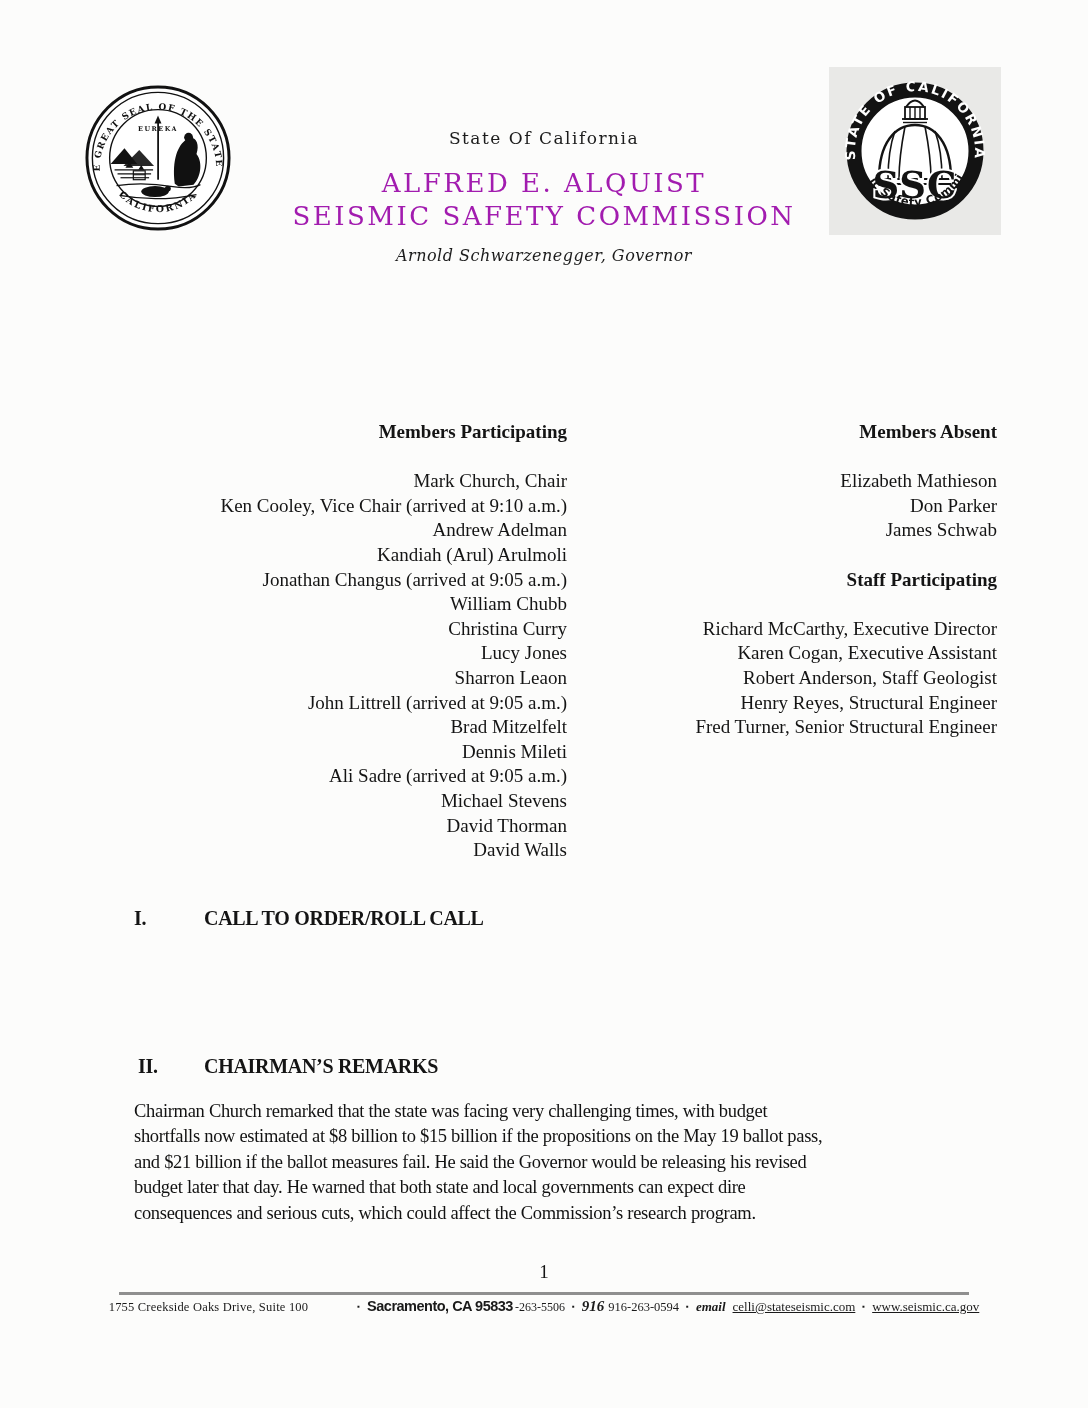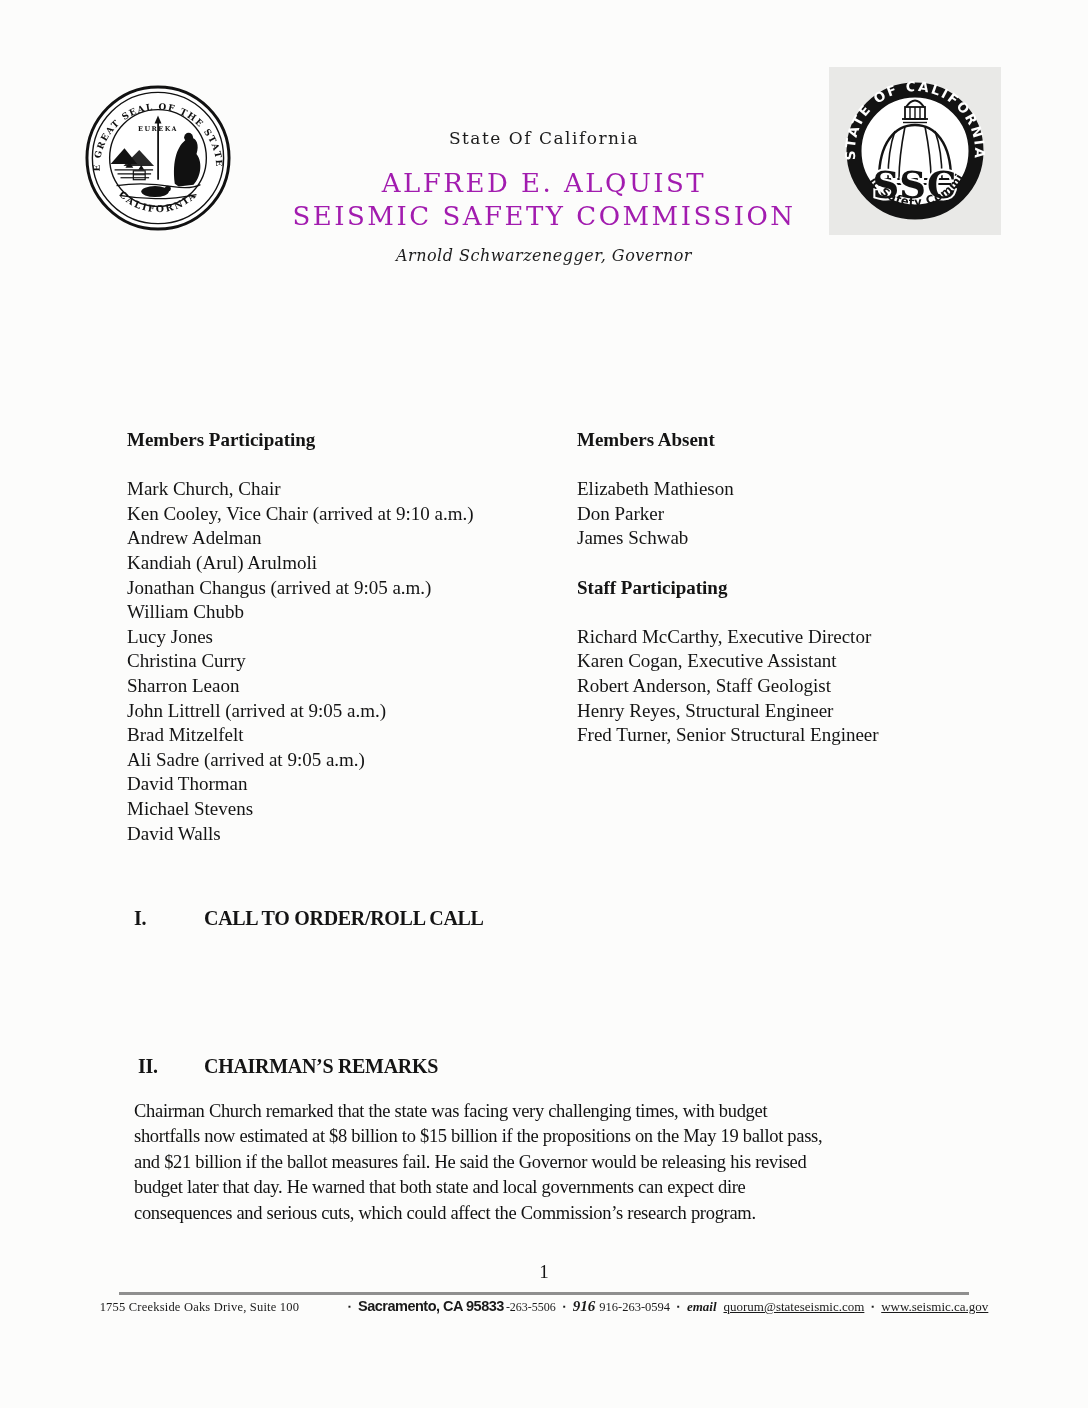--- a/index.html
+++ b/index.html
@@ -14,21 +14,21 @@
   .ssc-logo { position:absolute; left:829px; top:67px; }
   
   .header { position:absolute; top:128px; left:0; width:100%; text-align:center; }
   .state-line { font-family:"DejaVu Serif", serif; font-size:17px; letter-spacing:1.5px; color:#1c1c1c; }
   .title-line { font-family:"DejaVu Serif", serif; font-size:26px; letter-spacing:2.5px; line-height:33px; color:#a21caf; }
   .title-block { margin-top:19px; }
   .governor-line { margin-top:13px; font-family:"DejaVu Serif", serif; font-style:italic; font-size:16px; letter-spacing:0.5px; color:#1c1c1c; }
   .meeting-info { position:absolute; top:295px; left:0; width:100%; text-align:center; font-size:19px; line-height:24.3px; }
   
   .columns { position:absolute; top:416px; left:0; width:100%; font-size:19px; }
-  .col { position:absolute; top:12px; }
+  .col { position:absolute; top:4px;text-align:right; }
   .col-left { left:127px; width:440px; }
   .col-right { left:577px; width:420px; }
   .col-heading { font-weight:bold; line-height:24.6px; white-space:nowrap; }
   .line { line-height:24.6px; white-space:nowrap; }
   .sp { height:24.6px; }
   
   .section { position:absolute; left:134px; width:842px; }
   .section-1 { top:905px; }
   .section-2 { top:1053px; }
   .section-heading { font-weight:bold; font-size:20px; line-height:26px; letter-spacing:-0.3px; white-space:nowrap; }
@@ -143,28 +143,29 @@
     <div class="col col-left">
       <div class="col-heading">Members Participating</div>
       <div class="sp"></div>
       <div>
           <div class="line">Mark Church, Chair</div>
           <div class="line">Ken Cooley, Vice Chair (arrived at 9:10 a.m.)</div>
           <div class="line">Andrew Adelman</div>
           <div class="line">Kandiah (Arul) Arulmoli</div>
           <div class="line">Jonathan Changus (arrived at 9:05 a.m.)</div>
           <div class="line">William Chubb</div>
+          <div class="line">Christina Curry</div>
           <div class="line">Lucy Jones</div>
-          <div class="line">Christina Curry</div>
           <div class="line">Sharron Leaon</div>
           <div class="line">John Littrell (arrived at 9:05 a.m.)</div>
           <div class="line">Brad Mitzelfelt</div>
+          <div class="line">Dennis Mileti</div>
           <div class="line">Ali Sadre (arrived at 9:05 a.m.)</div>
+          <div class="line">Michael Stevens</div>
           <div class="line">David Thorman</div>
-          <div class="line">Michael Stevens</div>
           <div class="line">David Walls</div>
         </div>
     </div>
     <div class="col col-right">
       <div class="col-heading">Members Absent</div>
       <div class="sp"></div>
       <div>
           <div class="line">Elizabeth Mathieson</div>
           <div class="line">Don Parker</div>
           <div class="line">James Schwab</div>
@@ -205,19 +206,19 @@
     <div class="footer-line">
       <span class="addr">1755 Creekside Oaks Drive, Suite 100</span>
       <span class="bullet">▪</span>
       <span class="cityzip">Sacramento, CA 95833</span>
       <span class="phone1">-263-5506</span>
       <span class="bullet">▪</span>
       <span class="area">916</span>
       <span class="phone2">916-263-0594</span>
       <span class="bullet">▪</span>
       <span class="email-label">email</span>
-      <span class="link">quorum@stateseismic.com</span>
+      <span class="link">celli@stateseismic.com</span>
       <span class="bullet">▪</span>
       <span class="link">www.seismic.ca.gov</span>
     </div>
   </div>
 
 </div>
 
 </body></html>

